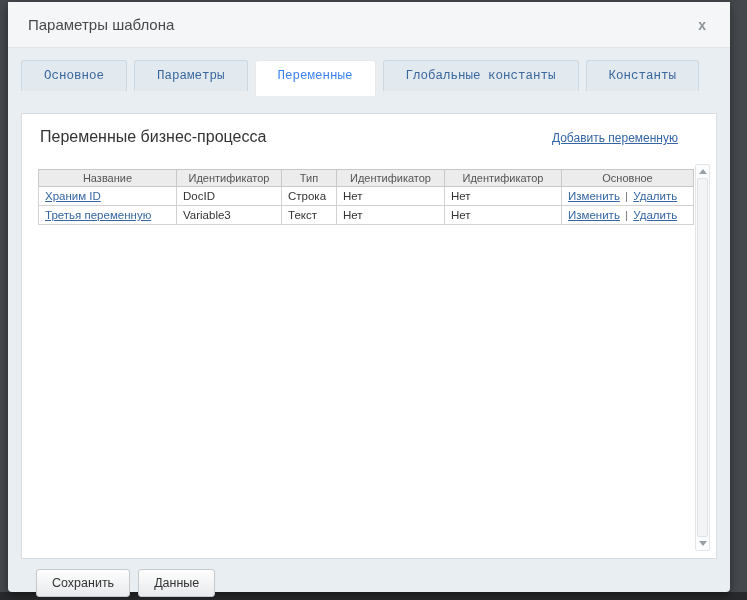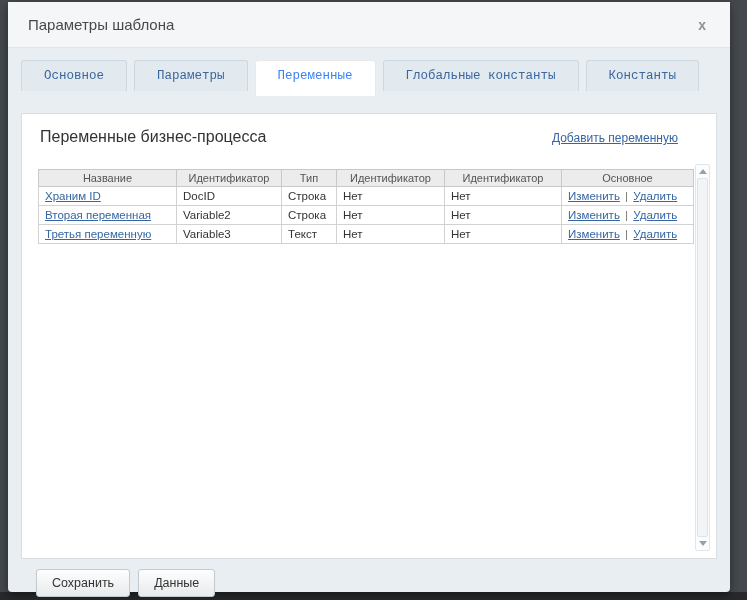--- a/index.html
+++ b/index.html
@@ -147,28 +147,20 @@
             <tbody id="vars-body">
                 <tr>
                   <td><a class="cell-link">Храним ID</a></td>
                   <td><span>DocID</span></td>
                   <td>Строка</td>
                   <td>Нет</td>
                   <td>Нет</td>
                   <td><a class="cell-link">Изменить</a><span class="sep"> | </span><a class="cell-link">Удалить</a></td>
                 </tr>
                 <tr>
-                  <td><a class="cell-link">Вторая переменная</a></td>
-                  <td><span>Variable2</span></td>
-                  <td>Строка</td>
-                  <td>Нет</td>
-                  <td>Нет</td>
-                  <td><a class="cell-link">Изменить</a><span class="sep"> | </span><a class="cell-link">Удалить</a></td>
-                </tr>
-                <tr>
                   <td><a class="cell-link">Третья переменную</a></td>
                   <td><span>Variable3</span></td>
                   <td>Текст</td>
                   <td>Нет</td>
                   <td>Нет</td>
                   <td><a class="cell-link">Изменить</a><span class="sep"> | </span><a class="cell-link">Удалить</a></td>
                 </tr>
               </tbody>
           </table>
         </div>

